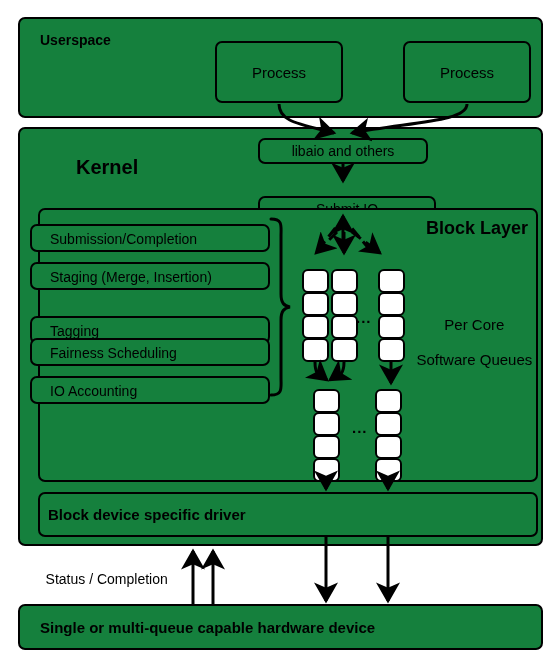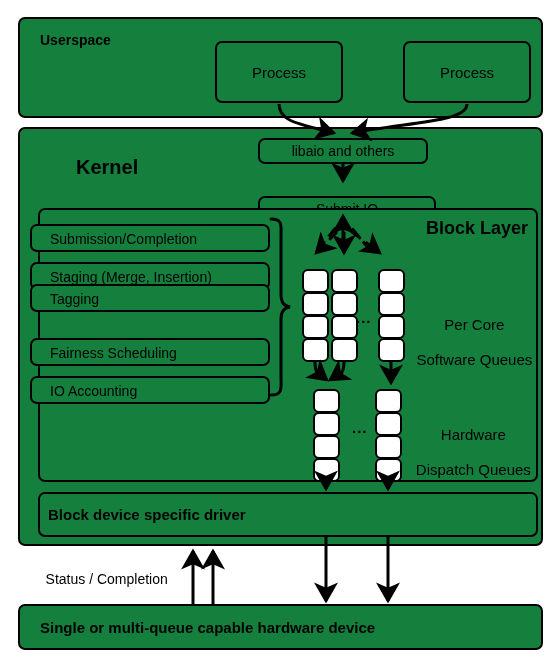--- a/index.html
+++ b/index.html
@@ -89,40 +89,36 @@
 
   <div class="box" style="left:38px; top:208px; width:500px; height:274px;"></div>
   <div class="lbl lbl-bold" style="left:426px; top:218px; font-size:18px;">Block Layer</div>
 
   <div class="box thin" style="left:30px; top:224px; width:240px; height:28px;">
     <span class="lbl" style="left:18px; top:5px; font-size:14px;">Submission/Completion</span>
   </div>
   <div class="box thin" style="left:30px; top:262px; width:240px; height:28px;">
     <span class="lbl" style="left:18px; top:5px; font-size:14px;">Staging (Merge, Insertion)</span>
   </div>
-  <div class="box thin" style="left:30px; top:284px; width:240px; height:28px;">
+  <div class="box thin" style="left:30px; top:316px; width:240px; height:28px;">
     <span class="lbl" style="left:18px; top:5px; font-size:14px;">Tagging</span>
   </div>
   <div class="box thin" style="left:30px; top:338px; width:240px; height:28px;">
     <span class="lbl" style="left:18px; top:5px; font-size:14px;">Fairness Scheduling</span>
   </div>
   <div class="box thin" style="left:30px; top:376px; width:240px; height:28px;">
     <span class="lbl" style="left:18px; top:5px; font-size:14px;">IO Accounting</span>
   </div>
 
   <div class="lbl" style="left:396px; top:299px; width:140px; text-align:center; font-size:15px;">
     <span>Per Core</span><br>
     <span>Software Queues</span>
   </div>
   <div class="ellipsis" style="left:356px; top:309px; font-size:15px;">...</div>
 
-  <div class="lbl" style="left:395px; top:409px; width:140px; text-align:center; font-size:15px;">
-    <span>Hardware</span><br>
-    <span>Dispatch Queues</span>
-  </div>
   <div class="ellipsis" style="left:352px; top:419px; font-size:15px;">...</div>
 
   <div class="qcell" style="left:302px; top:269px; width:27px; height:24px;"></div>
   <div class="qcell" style="left:302px; top:292px; width:27px; height:24px;"></div>
   <div class="qcell" style="left:302px; top:315px; width:27px; height:24px;"></div>
   <div class="qcell" style="left:302px; top:338px; width:27px; height:24px;"></div>
 
   <div class="qcell" style="left:331px; top:269px; width:27px; height:24px;"></div>
   <div class="qcell" style="left:331px; top:292px; width:27px; height:24px;"></div>
   <div class="qcell" style="left:331px; top:315px; width:27px; height:24px;"></div>

